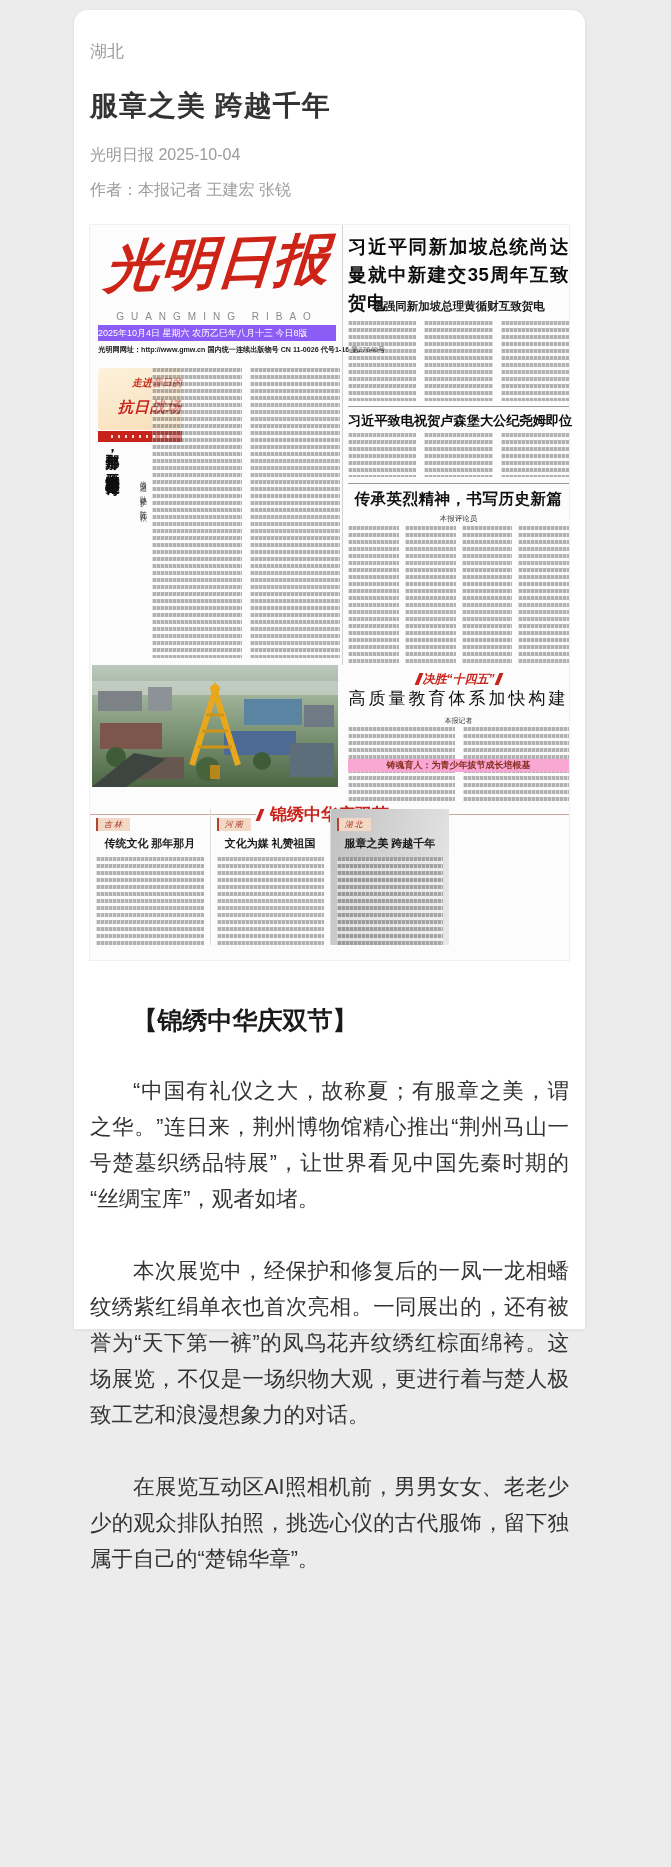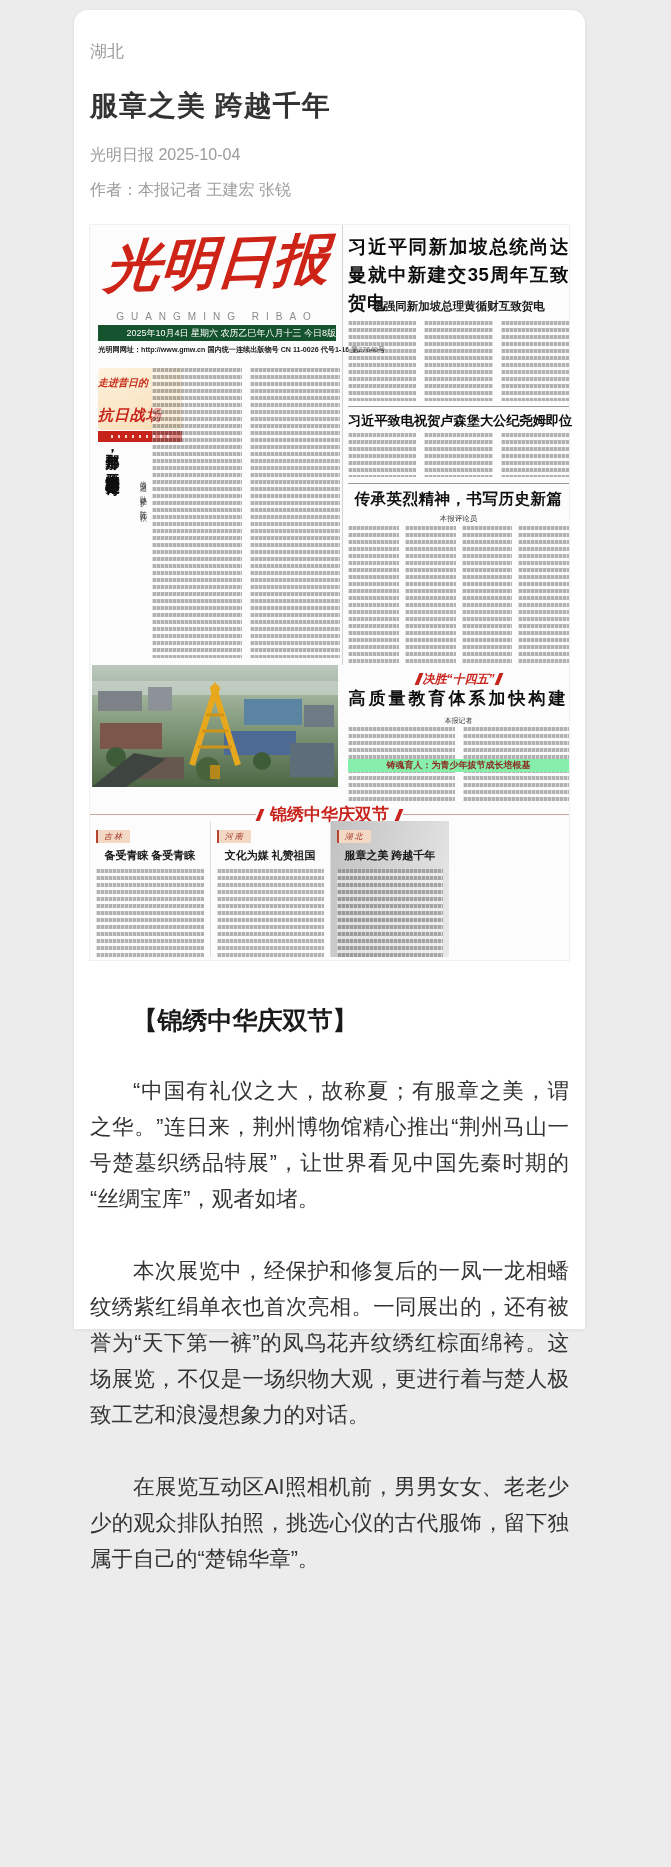--- a/index.html
+++ b/index.html
@@ -26,22 +26,22 @@
     background:#fcfcfc;outline:1px solid #f0f0f0;cursor:pointer;
   }
   .paper .abs{position:absolute;}
   .serif{font-family:"Liberation Serif","DejaVu Serif",serif;}
   .np-logo{
     left:6px;top:2px;width:242px;text-align:center;
     font-size:56px;line-height:1.3;font-weight:700;font-style:italic;
     color:#ce2418;transform:rotate(-2deg) skewX(-6deg);
   }
   .np-en{left:6px;top:86px;width:242px;text-align:center;font-size:10px;letter-spacing:7px;color:#8a8a8a;white-space:nowrap;}
-  .np-datebar{left:8px;top:100px;width:238px;height:16px;background:#14532d;color:#fff;
-    font-size:9px;line-height:16px;text-align:right;white-space:nowrap;overflow:hidden;}
+  .np-datebar{left:8px;top:100px;width:238px;height:16px;background:#8b5cf6;color:#fff;
+    font-size:9px;line-height:16px;text-align:left;white-space:nowrap;overflow:hidden;}
   .np-infoline{left:2px;top:120px;width:252px;font-size:7.5px;color:#222;text-align:center;
     white-space:nowrap;transform:scaleX(.95);transform-origin:center;font-weight:700;}
 
   .np-vline{left:252px;top:0;height:440px;border-left:1px solid #d4d4d4;width:0;}
 
   .np-h1{left:258px;top:8px;width:221px;font-size:18.5px;font-weight:800;color:#0c0c0c;
     line-height:1.5;text-align:justify;text-justify:inter-ideograph;letter-spacing:.5px;}
   .np-h1-sub{left:258px;top:74px;width:221px;font-size:11.5px;font-weight:700;color:#1a1a1a;text-align:center;white-space:nowrap;}
   .np-hr{border-top:1px solid #9a9a9a;width:221px;left:258px;height:0;}
   .np-h2{left:258px;top:187px;width:221px;font-size:13.2px;font-weight:800;color:#0c0c0c;text-align:right;white-space:nowrap;}
@@ -53,45 +53,45 @@
       repeating-linear-gradient(90deg, rgba(252,252,252,.6) 0 1px, transparent 1px 4px),
       repeating-linear-gradient(180deg, #6a6a6a 0 4px, #fcfcfc 4px 7px);
     opacity:.5;
   }
   .cols{display:grid;gap:8px;}
   .c3{grid-template-columns:1fr 1fr 1fr;}
   .c2{grid-template-columns:1fr 1fr;}
   .c4{grid-template-columns:1fr 1fr 1fr 1fr;}
 
   .np-promo{left:8px;top:143px;width:84px;height:62px;border-radius:4px;
-    background:linear-gradient(160deg,#fdf2dd,#f7ddb6);text-align:left;padding-top:8px;box-sizing:border-box;}
+    background:linear-gradient(160deg,#fdf2dd,#f7ddb6);text-align:right;padding-top:8px;box-sizing:border-box;}
   .np-promo .l1{font-size:10px;font-weight:700;font-style:italic;color:#c72f1d;}
-  .np-promo .l2{font-size:15px;font-weight:800;font-style:italic;color:#c7231a;margin-top:16px;letter-spacing:1px;}
+  .np-promo .l2{font-size:15px;font-weight:800;font-style:italic;color:#c7231a;margin-top:8px;letter-spacing:1px;}
   .np-promo-bar{left:8px;top:206px;width:84px;height:11px;background:#c7231a;
     background-image:repeating-linear-gradient(90deg, rgba(255,255,255,.8) 0 2px, transparent 2px 7px);background-size:70% 3px;background-position:center 4px;background-repeat:no-repeat;}
   .np-vert-h{left:13px;top:218px;height:228px;writing-mode:vertical-rl;text-orientation:upright;
     font-size:14px;font-weight:800;color:#0f0f0f;letter-spacing:1px;}
   .np-vert-by{left:48px;top:250px;height:130px;writing-mode:vertical-rl;text-orientation:upright;
     font-size:7px;color:#444;letter-spacing:2px;}
   .np-left-cols{left:62px;top:143px;width:188px;height:290px;}
   .np-left-cols .micro{height:290px;}
 
   .np-photo{left:2px;top:440px;width:246px;height:122px;overflow:hidden;}
 
   .np-badge{left:258px;top:446px;width:221px;text-align:center;font-size:12px;font-weight:800;font-style:italic;color:#c8231c;white-space:nowrap;}
   .sl{display:inline-block;width:4px;height:12px;background:#c8231c;transform:skewX(-22deg);margin:0 2px;vertical-align:-2px;}
-  .np-h4{left:258px;top:462px;width:221px;font-size:17px;font-weight:700;color:#0d0d0d;text-align:center;letter-spacing:3px;white-space:nowrap;}
+  .np-h4{left:258px;top:462px;width:221px;font-size:17px;font-weight:400;color:#0d0d0d;text-align:center;letter-spacing:3px;white-space:nowrap;}
   .np-h4-by{left:258px;top:491px;width:221px;font-size:7px;color:#333;text-align:center;}
-  .np-sub-edu{left:258px;top:534px;width:221px;text-align:center;font-size:9px;font-weight:700;color:#8a2f22;background:#86efac;white-space:nowrap;}
+  .np-sub-edu{left:258px;top:534px;width:221px;text-align:center;font-size:9px;font-weight:700;color:#8a2f22;background:#f9a8d4;white-space:nowrap;}
 
   .np-banner{left:0;top:578px;width:479px;display:flex;align-items:center;}
   .np-banner .ln{flex:1;border-top:1px solid #c9a6a0;}
   .np-banner .tx{font-size:17px;font-weight:800;color:#c8231c;margin:0 6px;white-space:nowrap;}
 
-  .np-cols4{left:0;top:596px;width:479px;height:134px;display:grid;grid-template-columns:1fr 1fr 1fr 1fr;gap:0;}
+  .np-cols4{left:0;top:584px;width:479px;height:134px;display:grid;grid-template-columns:1fr 1fr 1fr 1fr;gap:0;}
   .np-col{padding:4px 6px 0 6px;border-left:1px solid #ddd;}
   .np-col:first-child{border-left:none;}
   .np-col.hubei{background:linear-gradient(105deg,#c1c1c1,#e9e9e9);}
   .np-tag{display:inline-block;font-size:8px;font-style:italic;color:#a53a28;background:#f3d9c5;
     border-left:2px solid #b5432e;padding:1px 6px;letter-spacing:2px;}
   .np-col-h{margin-top:5px;text-align:center;font-size:11px;font-weight:700;color:#1a1a1a;white-space:nowrap;}
   .np-col .micro{height:88px;margin-top:6px;}
 
   
   .section-header{margin-top:44px;font-size:25px;font-weight:700;color:#1a1a1a;text-indent:1.7em;}
@@ -199,21 +199,21 @@
       <div class="ln"></div>
       <span class="sl"></span>
       <span class="tx">锦绣中华庆双节</span>
       <span class="sl"></span>
       <div class="ln"></div>
     </div>
 
     <div class="abs np-cols4">
       <div class="np-col">
         <span class="np-tag serif">吉林</span>
-        <div class="np-col-h serif">备受青睐  备受青睐</div>
+        <div class="np-col-h serif">传统文化  那年那月</div>
         <div class="micro"></div>
       </div>
       <div class="np-col">
         <span class="np-tag serif">河南</span>
         <div class="np-col-h serif">文化为媒  礼赞祖国</div>
         <div class="micro"></div>
       </div>
       <div class="np-col hubei">
         <span class="np-tag serif">湖北</span>
         <div class="np-col-h serif">服章之美  跨越千年</div>

